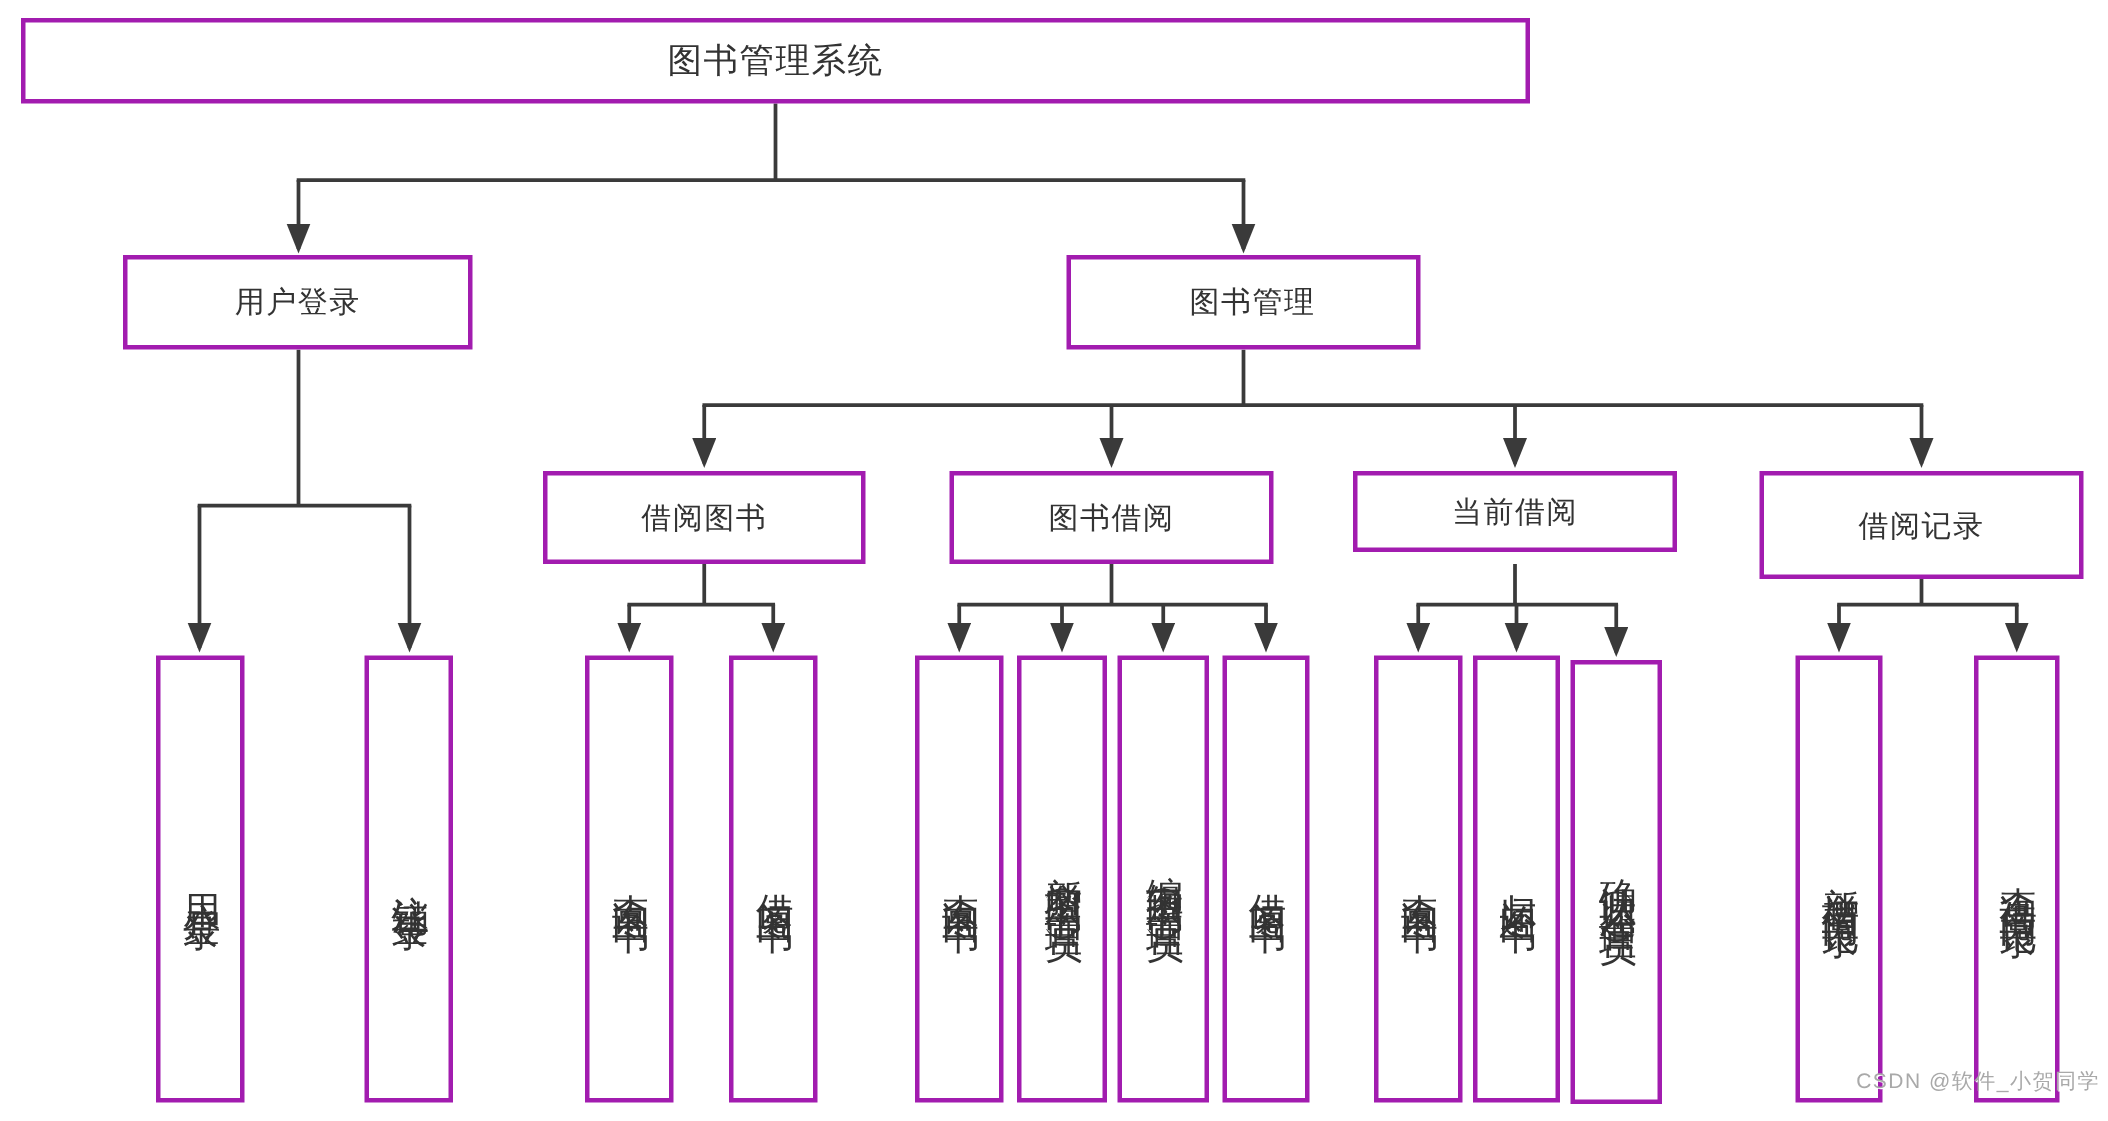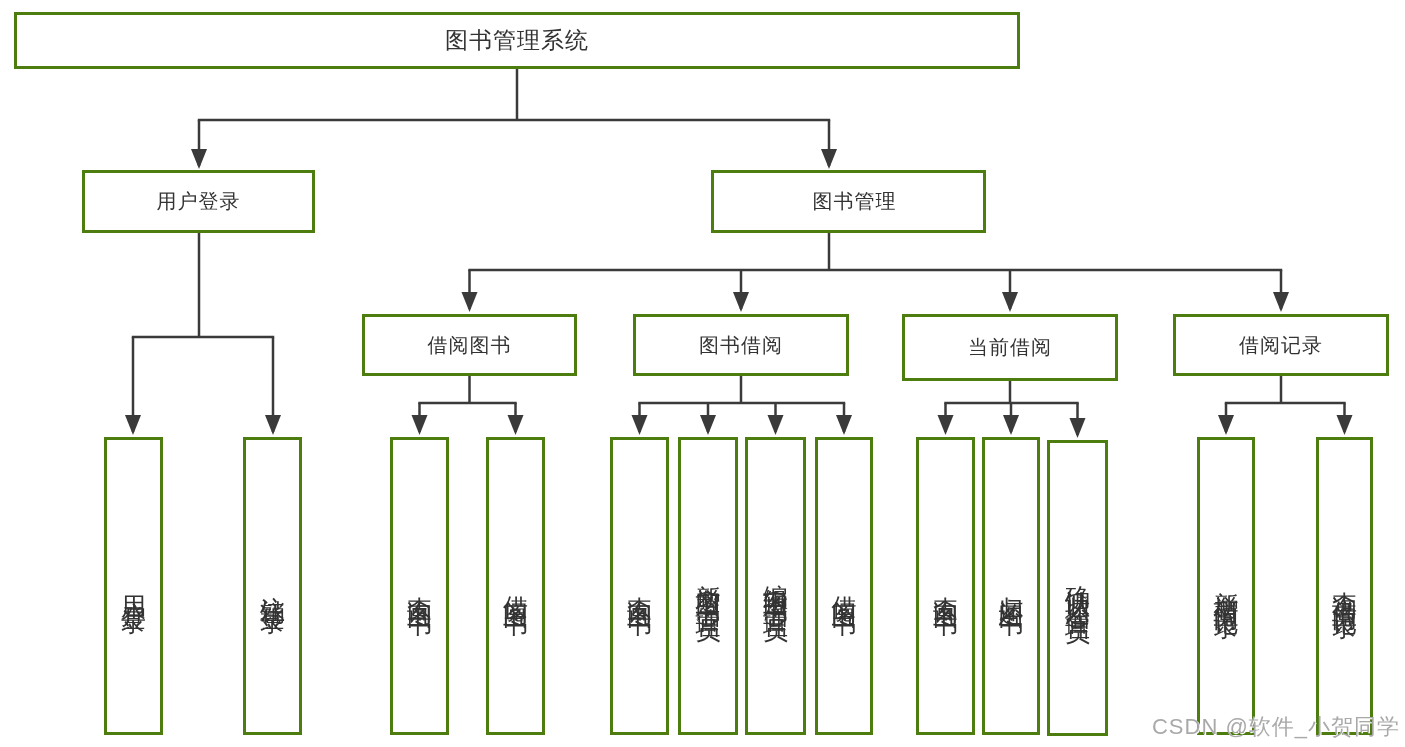--- a/index.html
+++ b/index.html
@@ -6,21 +6,21 @@
   #canvas{
     position:relative;
     width:1405px;height:747px;
     background:#ffffff;
     font-family:"Liberation Sans", sans-serif;
     overflow:hidden;
   }
   .box{
     position:absolute;
     box-sizing:border-box;
-    border:3px solid #4d7c0f;
+    border:3px solid #a21caf;
     background:#ffffff;
     display:flex;
     align-items:center;
     justify-content:center;
     color:#333333;
     z-index:2;
   }
   .h-label{
     font-size:20px;
     letter-spacing:1px;
@@ -48,21 +48,21 @@
   #connectors{
     position:absolute;
     left:0;top:0;
     width:1405px;height:747px;
     z-index:1;
   }
   #watermark{
     position:absolute;
     top:712px;
     right:5px;
-    font-size:22px;
+    font-size:14px;
     letter-spacing:1px;
     color:#a9a9a9;
     text-shadow:1px 1px 0 #ffffff;
     z-index:5;
     white-space:nowrap;
   }
 </style>
 </head>
 <body>
 
@@ -115,34 +115,34 @@
     </g>
   </svg>
 
   <div class="box" style="left:14px;top:12px;width:1006px;height:57px;">
     <span class="root-label">图书管理系统</span>
   </div>
 
   <div class="box" style="left:82px;top:170px;width:233px;height:63px;">
     <span class="h-label">用户登录</span>
   </div>
-  <div class="box" style="left:711px;top:170px;width:275px;height:63px;padding-left:12px;">
+  <div class="box" style="left:711px;top:170px;width:236px;height:63px;padding-left:12px;">
     <span class="h-label">图书管理</span>
   </div>
 
   <div class="box" style="left:362px;top:314px;width:215px;height:62px;">
     <span class="h-label">借阅图书</span>
   </div>
   <div class="box" style="left:633px;top:314px;width:216px;height:62px;align-items:center;">
     <span class="h-label">图书借阅</span>
   </div>
-  <div class="box" style="left:902px;top:314px;width:216px;height:67px;">
+  <div class="box" style="left:902px;top:314px;width:216px;height:54px;">
     <span class="h-label">当前借阅</span>
   </div>
-  <div class="box" style="left:1173px;top:314px;width:216px;height:62px;text-align:center;">
+  <div class="box" style="left:1173px;top:314px;width:216px;height:72px;text-align:center;">
     <span class="h-label">借阅记录</span>
   </div>
 
   <div class="box leaf" style="left:104px;">
     <span class="v-label">用户登录</span>
   </div>
   <div class="box leaf" style="left:243px;">
     <span class="v-label">注销登录</span>
   </div>
   <div class="box leaf" style="left:390px;">

